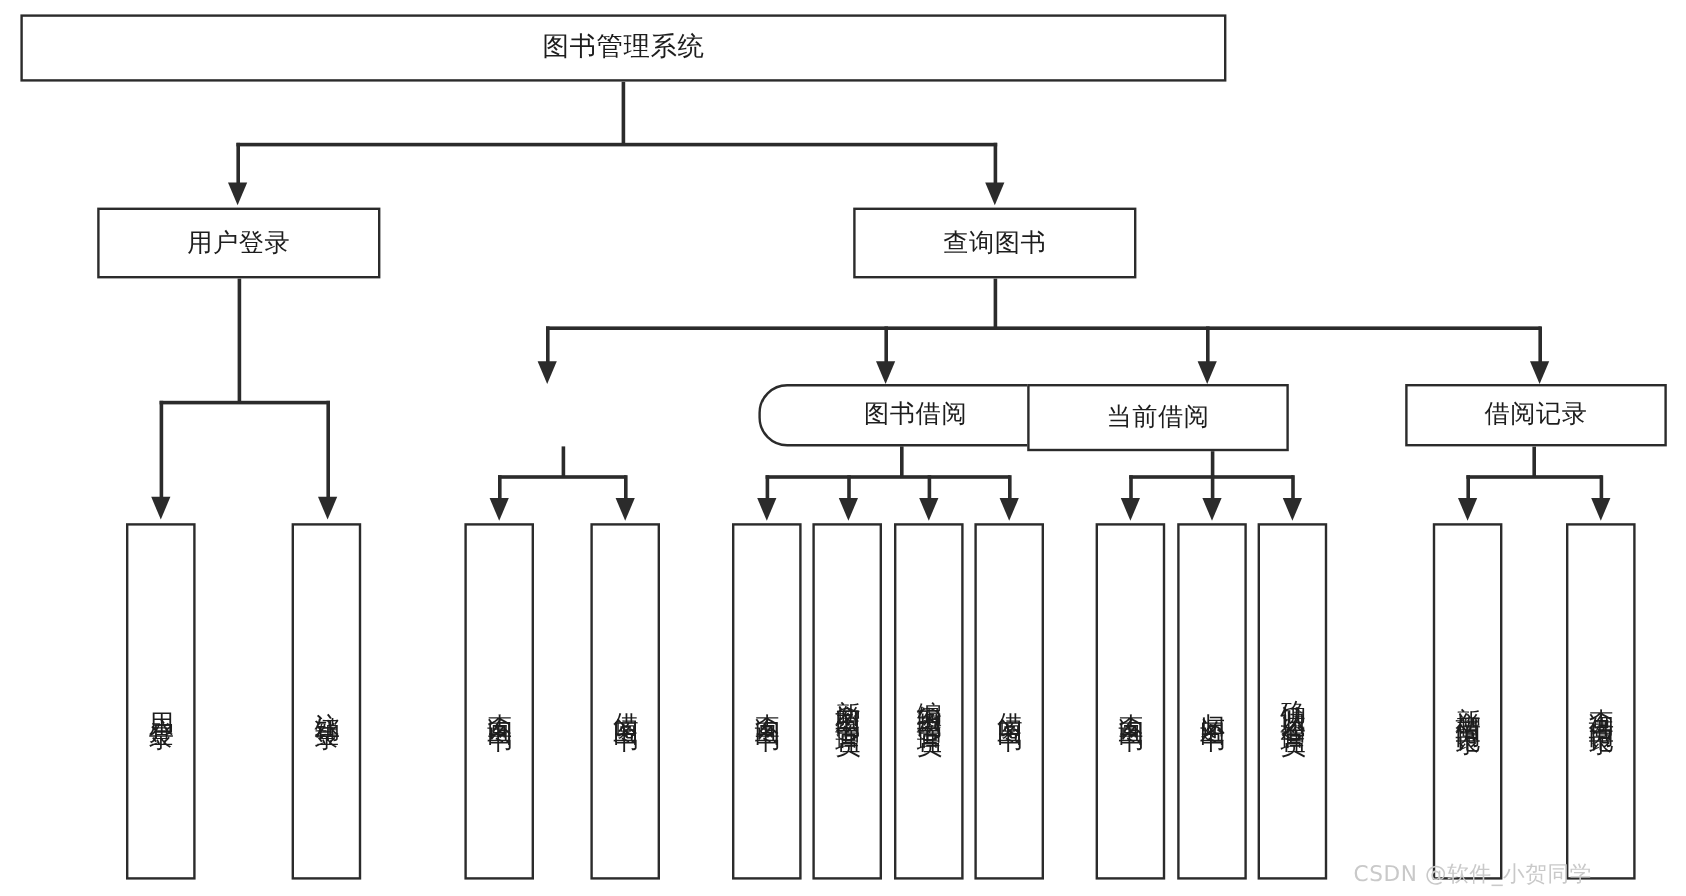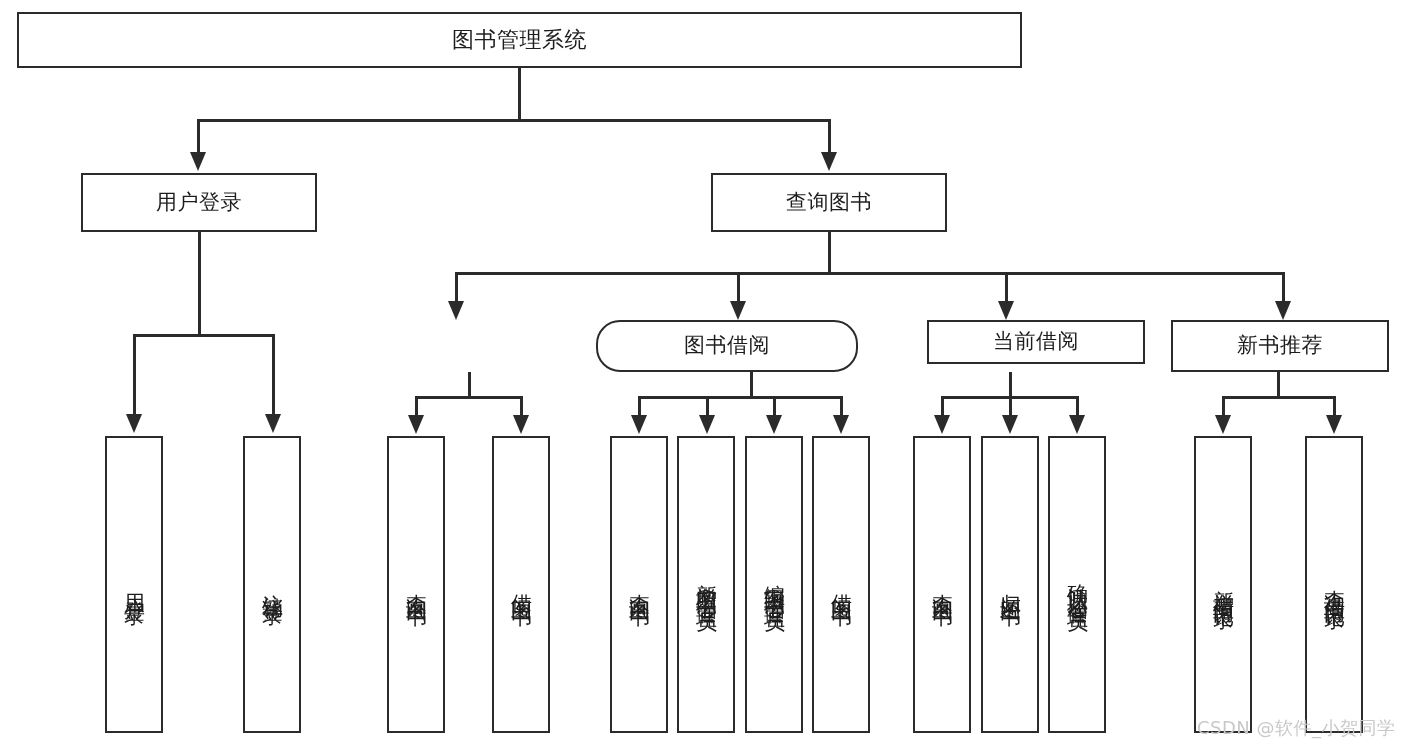--- a/index.html
+++ b/index.html
@@ -125,28 +125,28 @@
 
   <div class="lineV" style="left:455px; top:272px; height:32px;"></div>
   <div class="arrow" style="left:448px; top:301px;"></div>
   <div class="lineV" style="left:737px; top:272px; height:32px;"></div>
   <div class="arrow" style="left:730px; top:301px;"></div>
   <div class="lineV" style="left:1005px; top:272px; height:32px;"></div>
   <div class="arrow" style="left:998px; top:301px;"></div>
   <div class="lineV" style="left:1282px; top:272px; height:32px;"></div>
   <div class="arrow" style="left:1275px; top:301px;"></div>
 
-  <div class="node h" style="left:596px; top:320px; width:262px; height:52px;border-radius:24px;">
+  <div class="node h" style="left:632px; top:320px; width:262px; height:52px;border-radius:24px;">
     <span>图书借阅</span>
   </div>
-  <div class="node h" style="left:927px; top:320px; width:218px; height:44px;">
+  <div class="node h" style="left:856px; top:320px; width:218px; height:56px;">
     <span>当前借阅</span>
   </div>
   <div class="node h" style="left:1171px; top:320px; width:218px; height:52px;">
-    <span>新书推荐</span>
+    <span>借阅记录</span>
   </div>
 
   <div class="lineV" style="left:468px; top:372px; height:26px;"></div>
   <div class="lineH" style="left:415px; top:396px; width:107px;"></div>
   <div class="lineV" style="left:415px; top:396px; height:22px;"></div>
   <div class="arrow" style="left:408px; top:415px;"></div>
   <div class="lineV" style="left:520px; top:396px; height:22px;"></div>
   <div class="arrow" style="left:513px; top:415px;"></div>
 
   <div class="node v" style="left:387px; top:436px; width:58px; height:297px;">
@@ -206,15 +206,15 @@
   <div class="lineV" style="left:1333px; top:396px; height:22px;"></div>
   <div class="arrow" style="left:1326px; top:415px;"></div>
 
   <div class="node v" style="left:1194px; top:436px; width:58px; height:297px;">
     <span class="vtxt">新增借阅记录</span>
   </div>
   <div class="node v" style="left:1305px; top:436px; width:58px; height:297px;">
     <span class="vtxt">查询借阅记录</span>
   </div>
 
-  <div id="watermark" style="left:1197px; top:716px;">CSDN @软件_小贺同学</div>
+  <div id="watermark" style="left:1128px; top:716px;">CSDN @软件_小贺同学</div>
 
 </div>
 
 </body></html>

